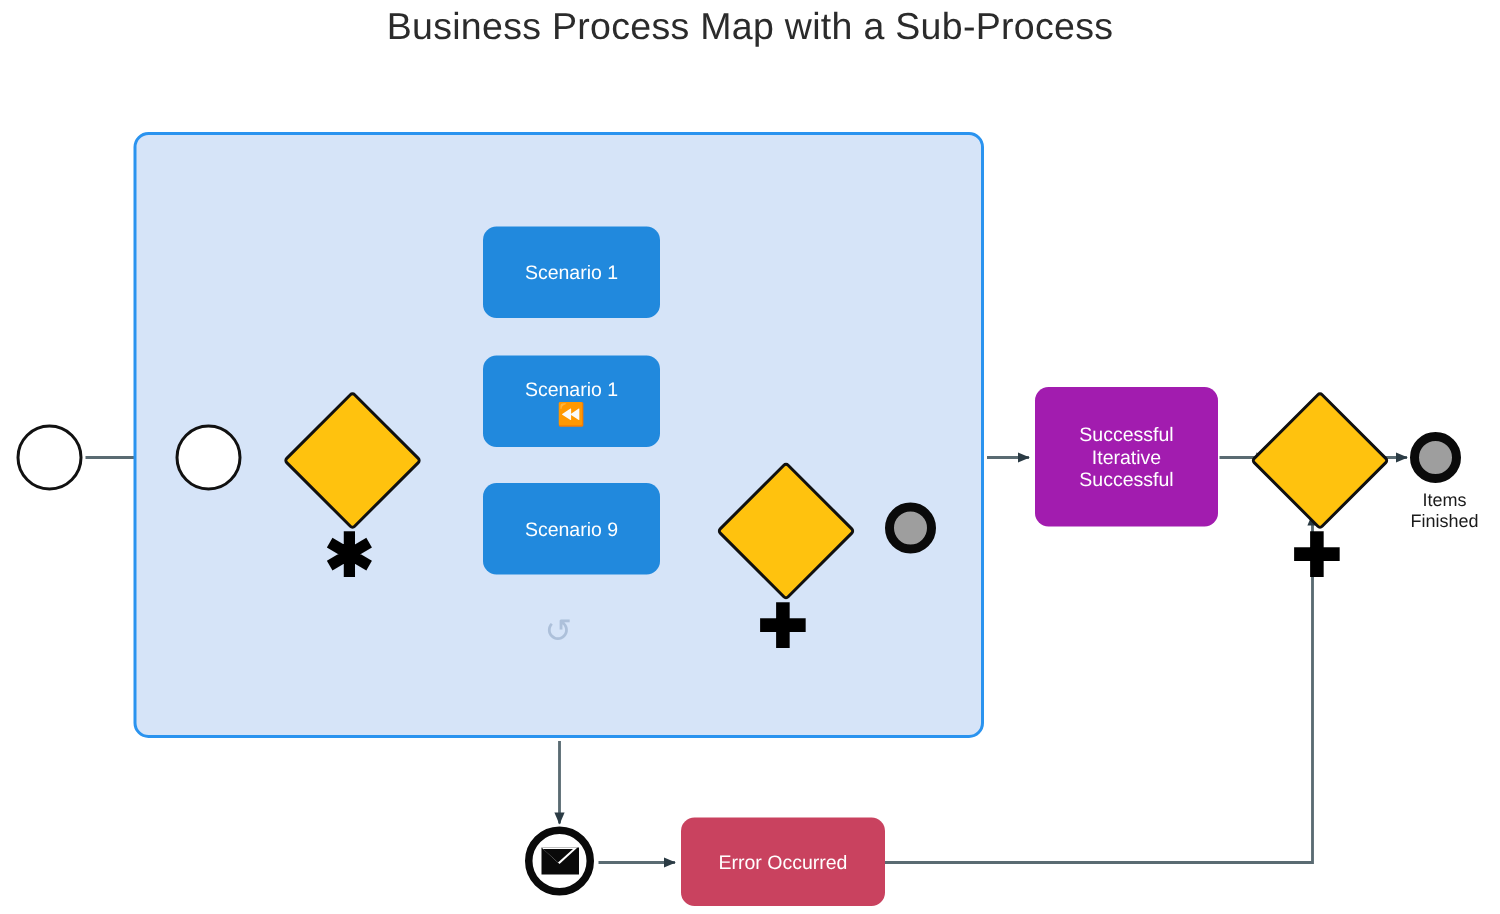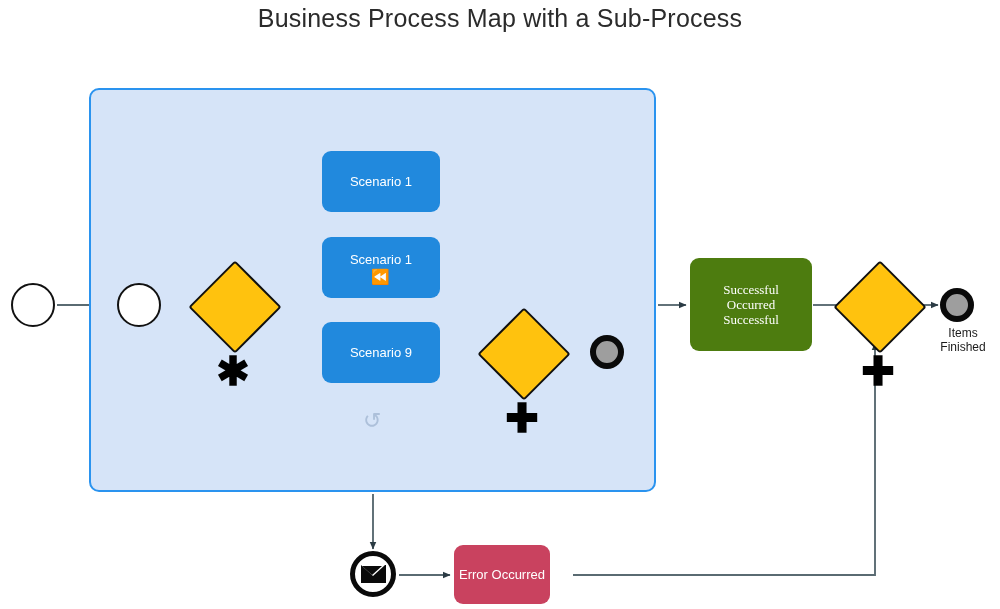--- a/index.html
+++ b/index.html
@@ -54,21 +54,21 @@
     display: flex;
     flex-direction: column;
     align-items: center;
     justify-content: center;
     color: #ffffff;
     font-size: 13px;
     line-height: 15px;
     text-align: left;
   }
   .task.blue { background: #2189dd; }
-  .task.green { background: #4d7c0f; font-family: Liberation Serif, serif; }
+  .task.green { background: #a21caf; }
   .task.red { background: #c9425f; }
   .task-marker {
     font-size: 15px;
     line-height: 15px;
     color: #0b0b0b;
     margin-top: 2px;
   }
 
   
   .gateway {
@@ -223,21 +223,21 @@
     <span>Scenario 1</span>
     <span class="task-marker">⏪</span>
   </div>
 
   <div class="node task blue" style="left:322px; top:322px; width:118px; height:61px;">
     <span>Scenario 9</span>
   </div>
 
   <div class="node task green" style="left:690px; top:258px; width:122px; height:93px;">
     <span>Successful</span>
-    <span>Occurred</span>
+    <span>Iterative</span>
     <span>Successful</span>
   </div>
 
-  <div class="node task red" style="left:454px; top:545px; width:96px; height:59px;">
+  <div class="node task red" style="left:454px; top:545px; width:136px; height:59px;">
     <span>Error Occurred</span>
   </div>
 
 </div>
 
 </body></html>

